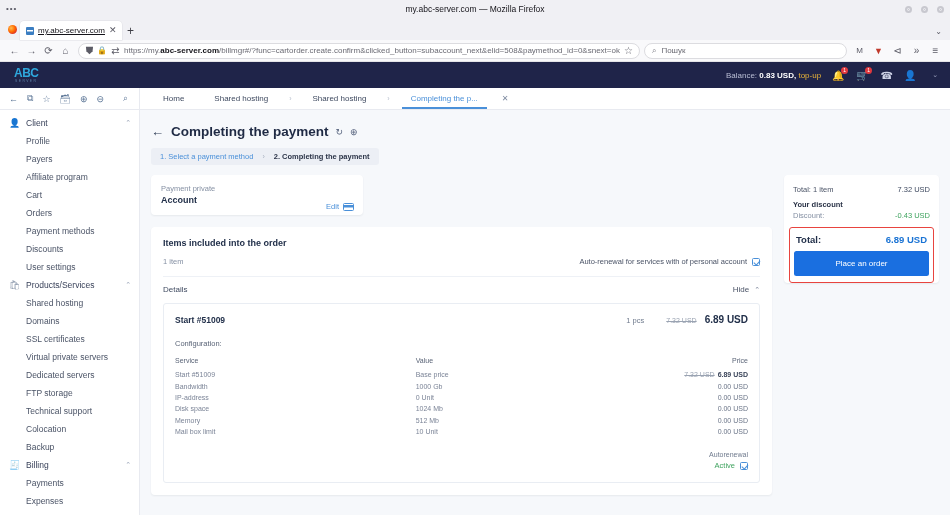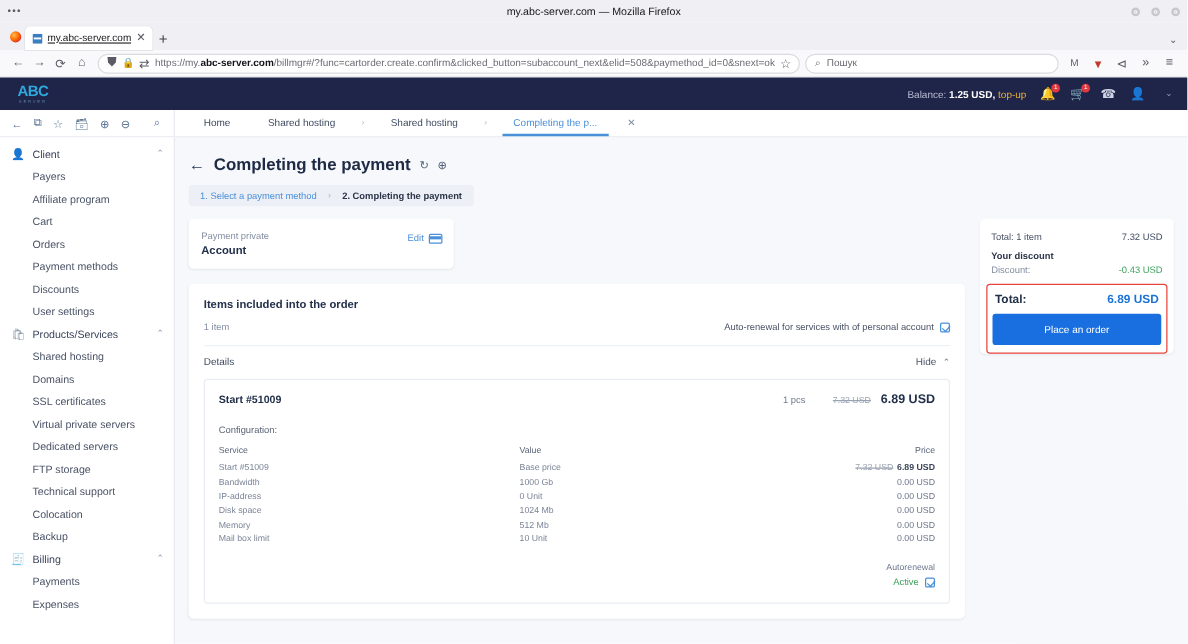--- a/index.html
+++ b/index.html
@@ -120,21 +120,21 @@
   .step.cur { color: #2b3448; font-weight: 700;}
   .step-sep { font-size: 7px; color: #a8b0bf;}
 
   .cards-row { display: flex; padding: 10px 11px 0 11px; gap: 12px; align-items: flex-start;}
   .col-left { flex: 1; max-width: 633px;}
   .card { background: #ffffff; border-radius: 4px; box-shadow: 0 1px 2px rgba(30,40,60,.07); }
 
   .pm-card { width: 212px; padding: 9px 10px 10px 10px; position: relative;}
   .pm-label { font-size: 7.5px; color: #8590a3; }
   .pm-value { font-size: 9px; font-weight: 700; color: #22304a; margin-top: 2px;}
-  .pm-edit { position: absolute; right: 9px; top: 11px; display:flex; align-items:center; gap: 4px;}
+  .pm-edit { position: absolute; right: 9px; top: 27px; display:flex; align-items:center; gap: 4px;}
   .pm-edit-txt { font-size: 7.5px; color: #4a90d9; }
   .pm-card-ic { width: 11px; height: 8px; border: 1px solid #4a90d9; border-radius: 1.5px;
       background: linear-gradient(#4a90d9 0 0) no-repeat; background-size: 100% 2.5px; background-position: 0 1.5px;}
 
   .order-card { margin-top: 12px; padding: 11px 12px 12px 12px;}
   .oc-title { font-size: 9px; font-weight: 700; color: #22304a; }
   .oc-row { display: flex; align-items: center; margin-top: 9px;}
   .oc-count { font-size: 7.5px; color: #8590a3; }
   .oc-auto { margin-left: auto; display: flex; align-items: center; gap: 5px;}
   .oc-auto-txt { font-size: 7.5px; color: #4a5366; }
@@ -239,21 +239,21 @@
     <span class="ff-navicon">≡</span>
   </div>
 </div>
 
 <div class="app-header">
   <div class="logo">
     <span class="logo-main">ABC</span>
     <span class="logo-sub">SERVER</span>
   </div>
   <div class="hdr-right">
-    <span class="balance"><span>Balance:</span> <b>1.25 USD,</b> <span class="topup">top-up</span></span>
+    <span class="balance"><span>Balance:</span> <b>0.83 USD,</b> <span class="topup">top-up</span></span>
     <span class="hdr-ic">🔔<span class="badge">1</span></span>
     <span class="hdr-ic">🛒<span class="badge">1</span></span>
     <span class="hdr-ic">☎</span>
     <span class="hdr-ic">👤</span>
     <span class="hdr-chev">⌄</span>
   </div>
 </div>
 
 <div class="app-toolbar">
   <div class="tb-icons">
@@ -278,20 +278,21 @@
 
 <div class="body-wrap">
 
   <div class="sidebar">
 
     <div class="sb-group">
       <span class="sb-group-ic">👤</span>
       <span class="sb-group-label">Client</span>
       <span class="sb-chev">⌃</span>
     </div>
+    <div class="sb-item">Profile</div>
     <div class="sb-item">Payers</div>
     <div class="sb-item">Affiliate program</div>
     <div class="sb-item">Cart</div>
     <div class="sb-item">Orders</div>
     <div class="sb-item">Payment methods</div>
     <div class="sb-item">Discounts</div>
     <div class="sb-item">User settings</div>
 
     <div class="sb-group">
       <span class="sb-group-ic">🛍</span>

